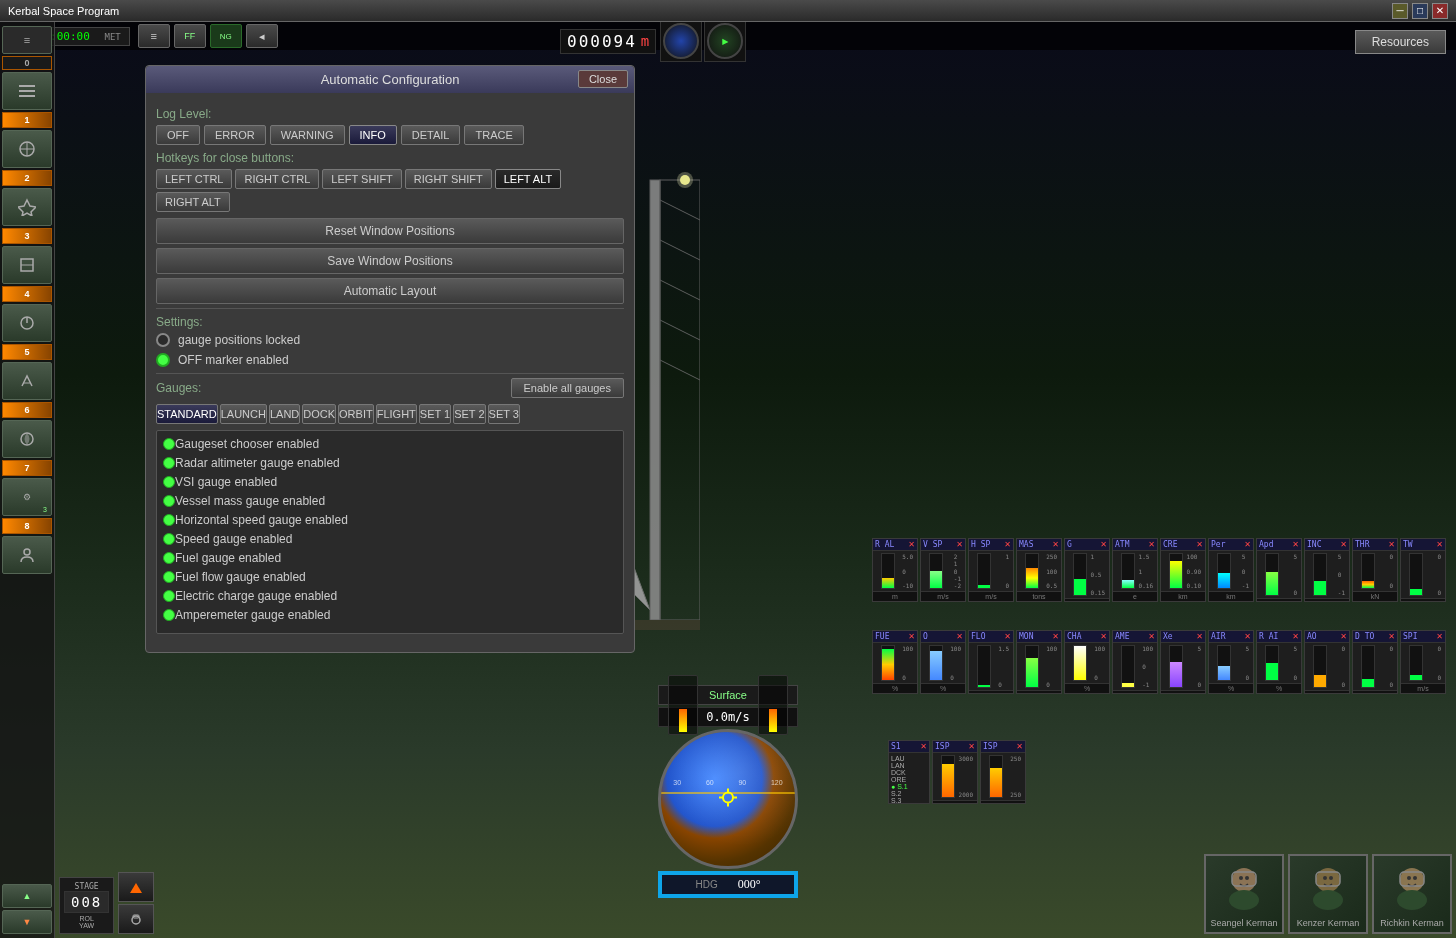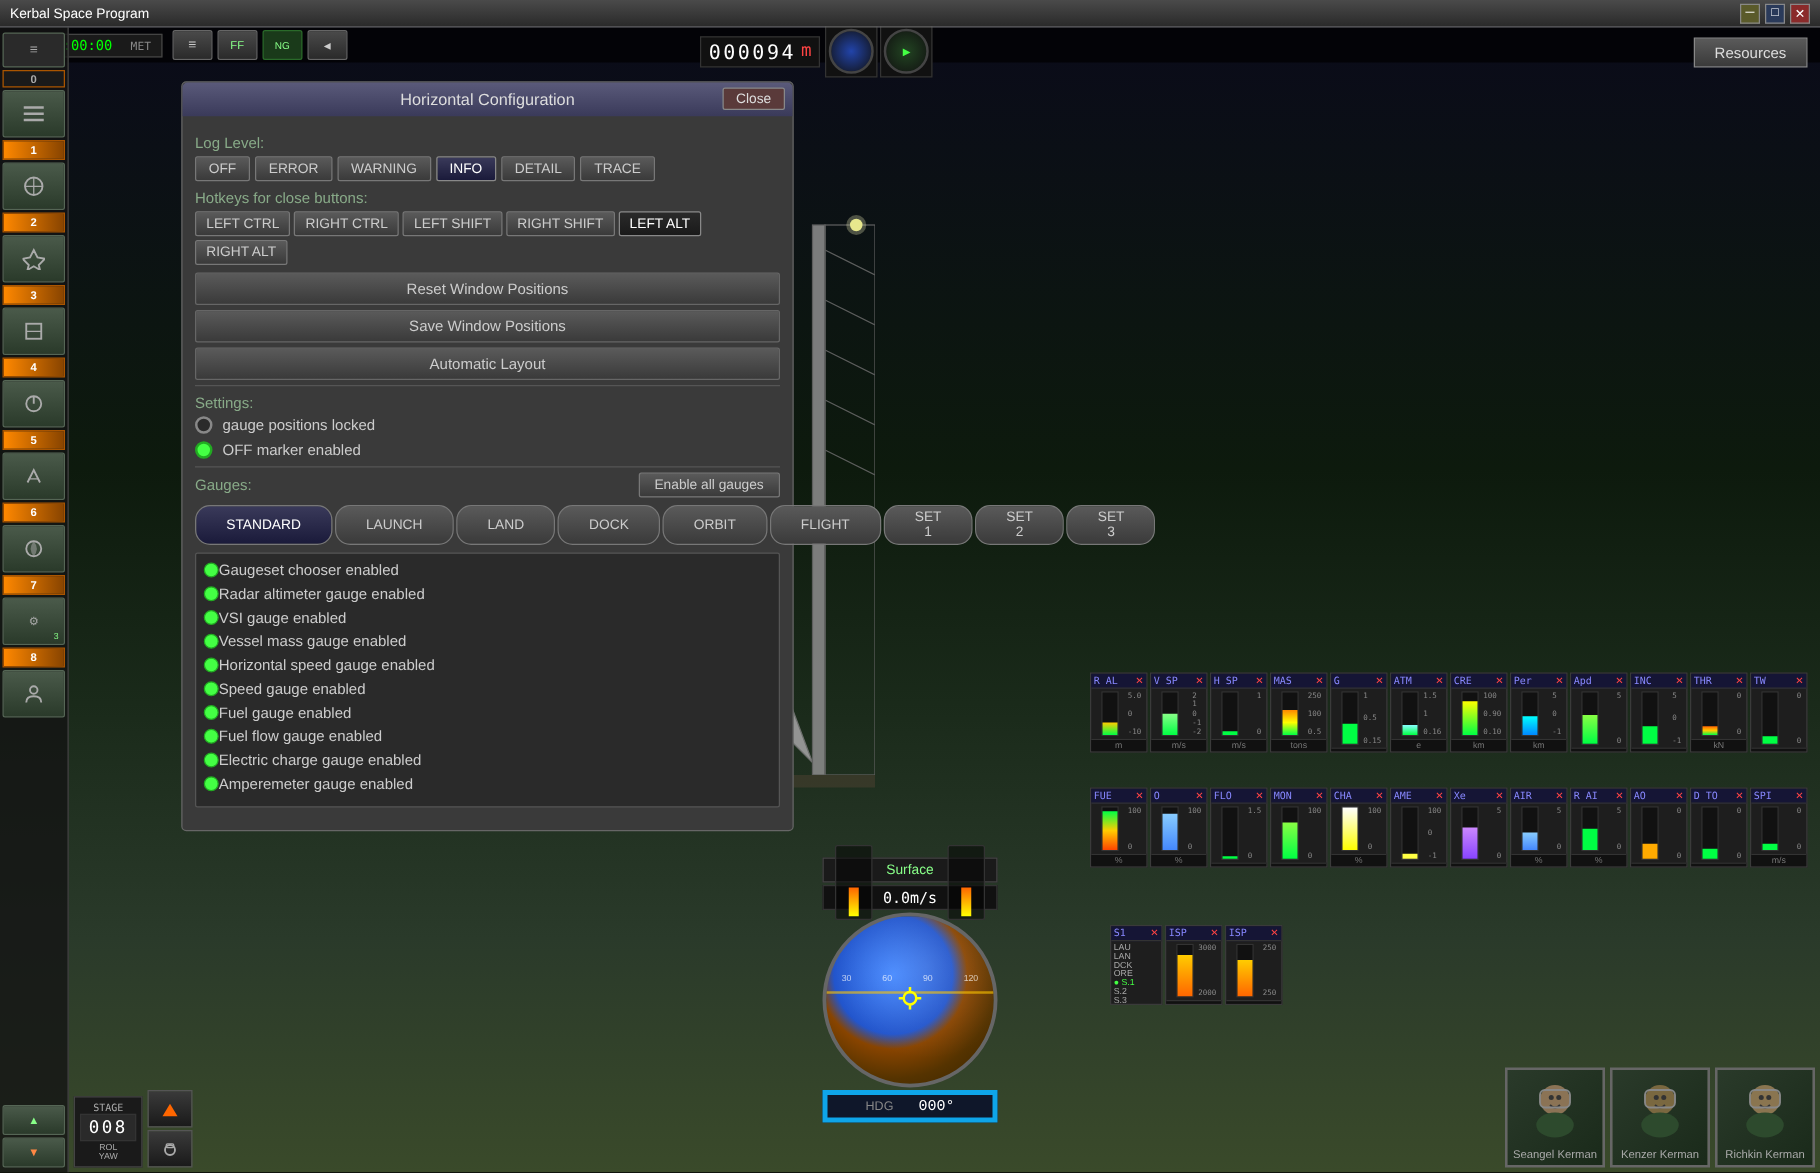--- a/index.html
+++ b/index.html
@@ -216,24 +216,24 @@
     
     .gauge-tabs {
       display: flex;
       gap: 2px;
       margin-bottom: 6px;
     }
     .gauge-tab {
       background: linear-gradient(180deg, #5a5a5a, #3a3a3a);
       border: 1px solid #777;
       color: #ccc;
-      padding: 3px 24px;
+      padding: 3px 0;
       cursor: pointer;
       font-size: 11px;
-      border-radius: 12px;
+      border-radius: 2px;
     }
     .gauge-tab.active {
       background: linear-gradient(180deg, #3a3a5a, #1a1a3a);
       color: #fff;
     }
 
     
     .gauge-list {
       background: #2a2a2a;
       border: 1px solid #555;
@@ -597,21 +597,21 @@
   </div>
 
   <div style="margin-top:auto; display:flex; flex-direction:column; gap:2px;">
     <div class="sidebar-btn" style="height:24px; font-size:9px; color:#88ff88;">▲</div>
     <div class="sidebar-btn" style="height:24px; font-size:9px; color:#ff8844;">▼</div>
   </div>
 </div>
 
 <div class="dialog">
   <div class="dialog-title">
-    <span>Horizontal Configuration</span>
+    <span>Automatic Configuration</span>
     <button class="dialog-close-btn">Close</button>
   </div>
   <div class="dialog-body">
 
     <div class="section-label">Log Level:</div>
     <div class="button-row">
       <button class="log-btn">OFF</button>
       <button class="log-btn">ERROR</button>
       <button class="log-btn">WARNING</button>
       <button class="log-btn active">INFO</button>
@@ -1206,21 +1206,21 @@
     <div style="position:absolute; top:35%; left:0; right:0; display:flex; justify-content:space-around; font-size:7px; color:rgba(255,255,255,0.7);">
       <span>30</span>
         <span>60</span>
         <span>90</span>
         <span>120</span>
     </div>
   </div>
 
   <div style="background:#0f172a; border:4px solid #0ea5e9; padding:2px 6px; text-align:center; margin-top:2px; display:flex; justify-content:center; align-items:center; gap:20px;">
     <span style="color:#888; font-size:10px;">HDG</span>
-    <span style="color:#fff; font-family:Liberation Mono, monospace; font-size:12px;">000°</span>
+    <span style="color:#fff; font-family:Liberation Serif, serif; font-size:12px;">000°</span>
   </div>
 
   <div style="position:absolute; top:-10px; left:50%; transform:translateX(-50%); display:flex; gap:60px;">
     <div style="width:30px; height:60px; background:rgba(0,0,0,0.5); border:1px solid #333; border-radius:2px; display:flex; align-items:flex-end; justify-content:center;">
       <div style="width:8px; height:40%; background:linear-gradient(180deg,#ff6600,#ffff00); margin-bottom:2px;"></div>
     </div>
     <div style="width:30px; height:60px; background:rgba(0,0,0,0.5); border:1px solid #333; border-radius:2px; display:flex; align-items:flex-end; justify-content:center;">
       <div style="width:8px; height:40%; background:linear-gradient(180deg,#ff6600,#ffff00); margin-bottom:2px;"></div>
     </div>
   </div>

